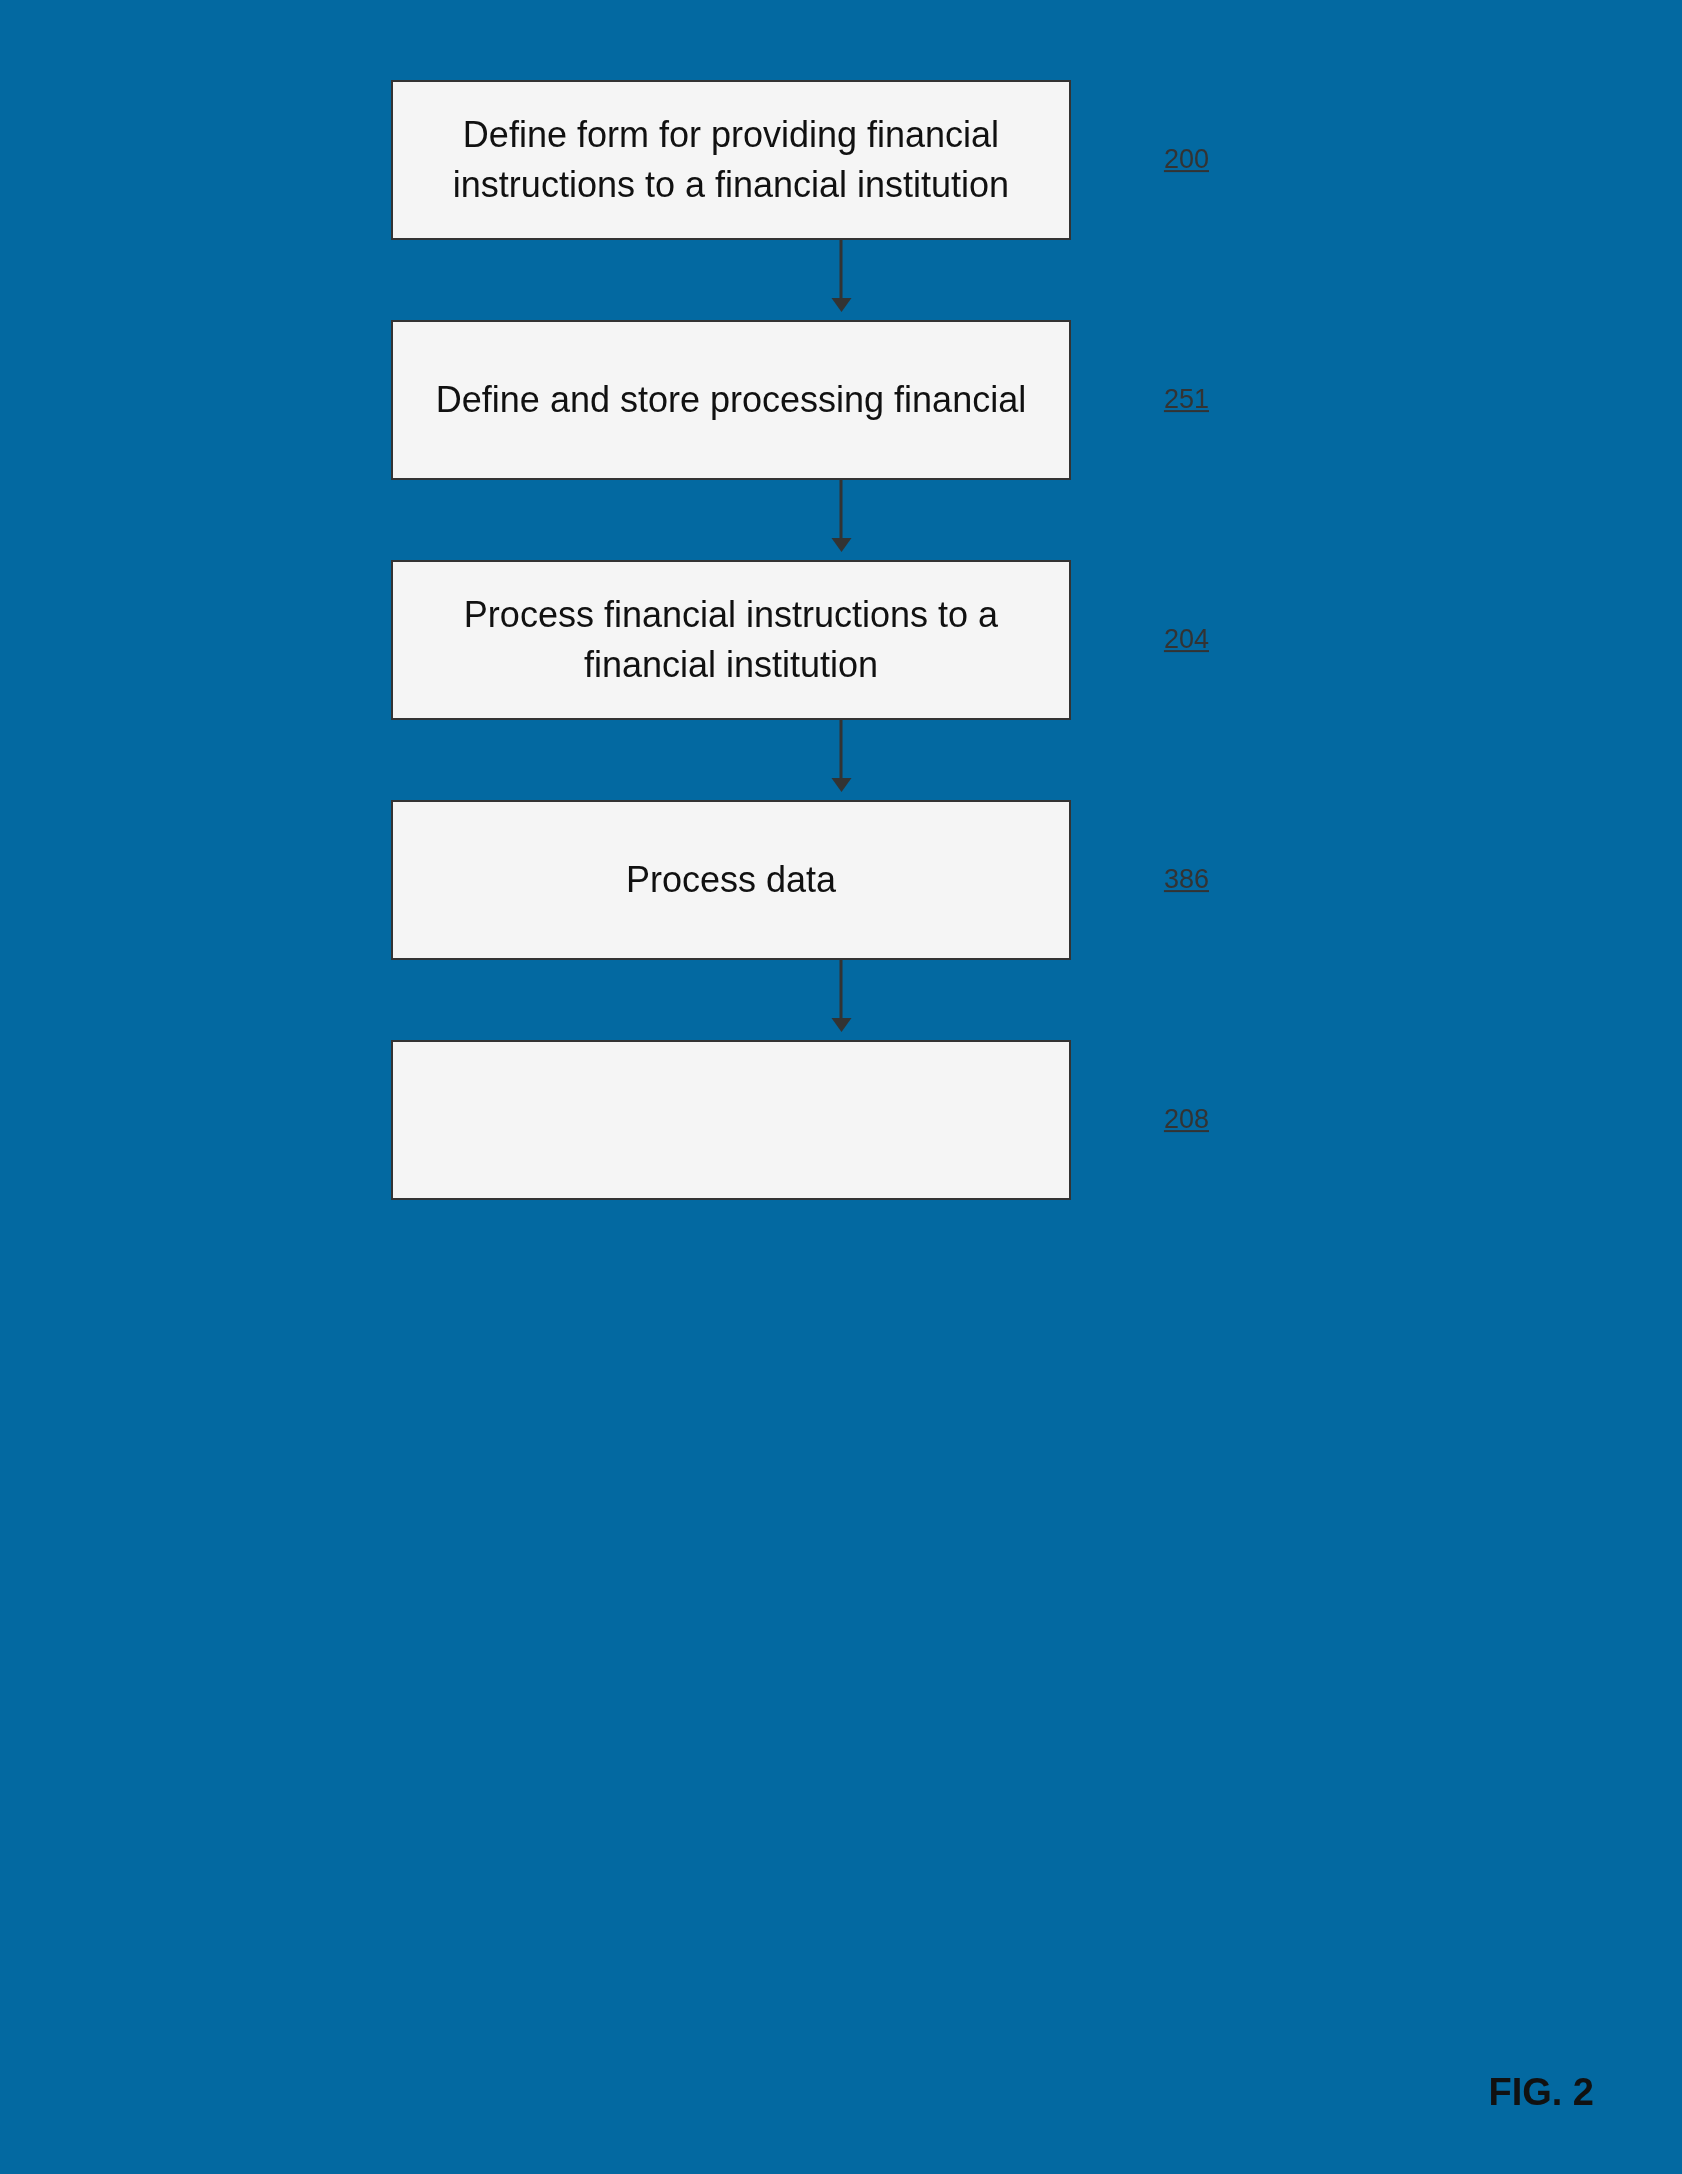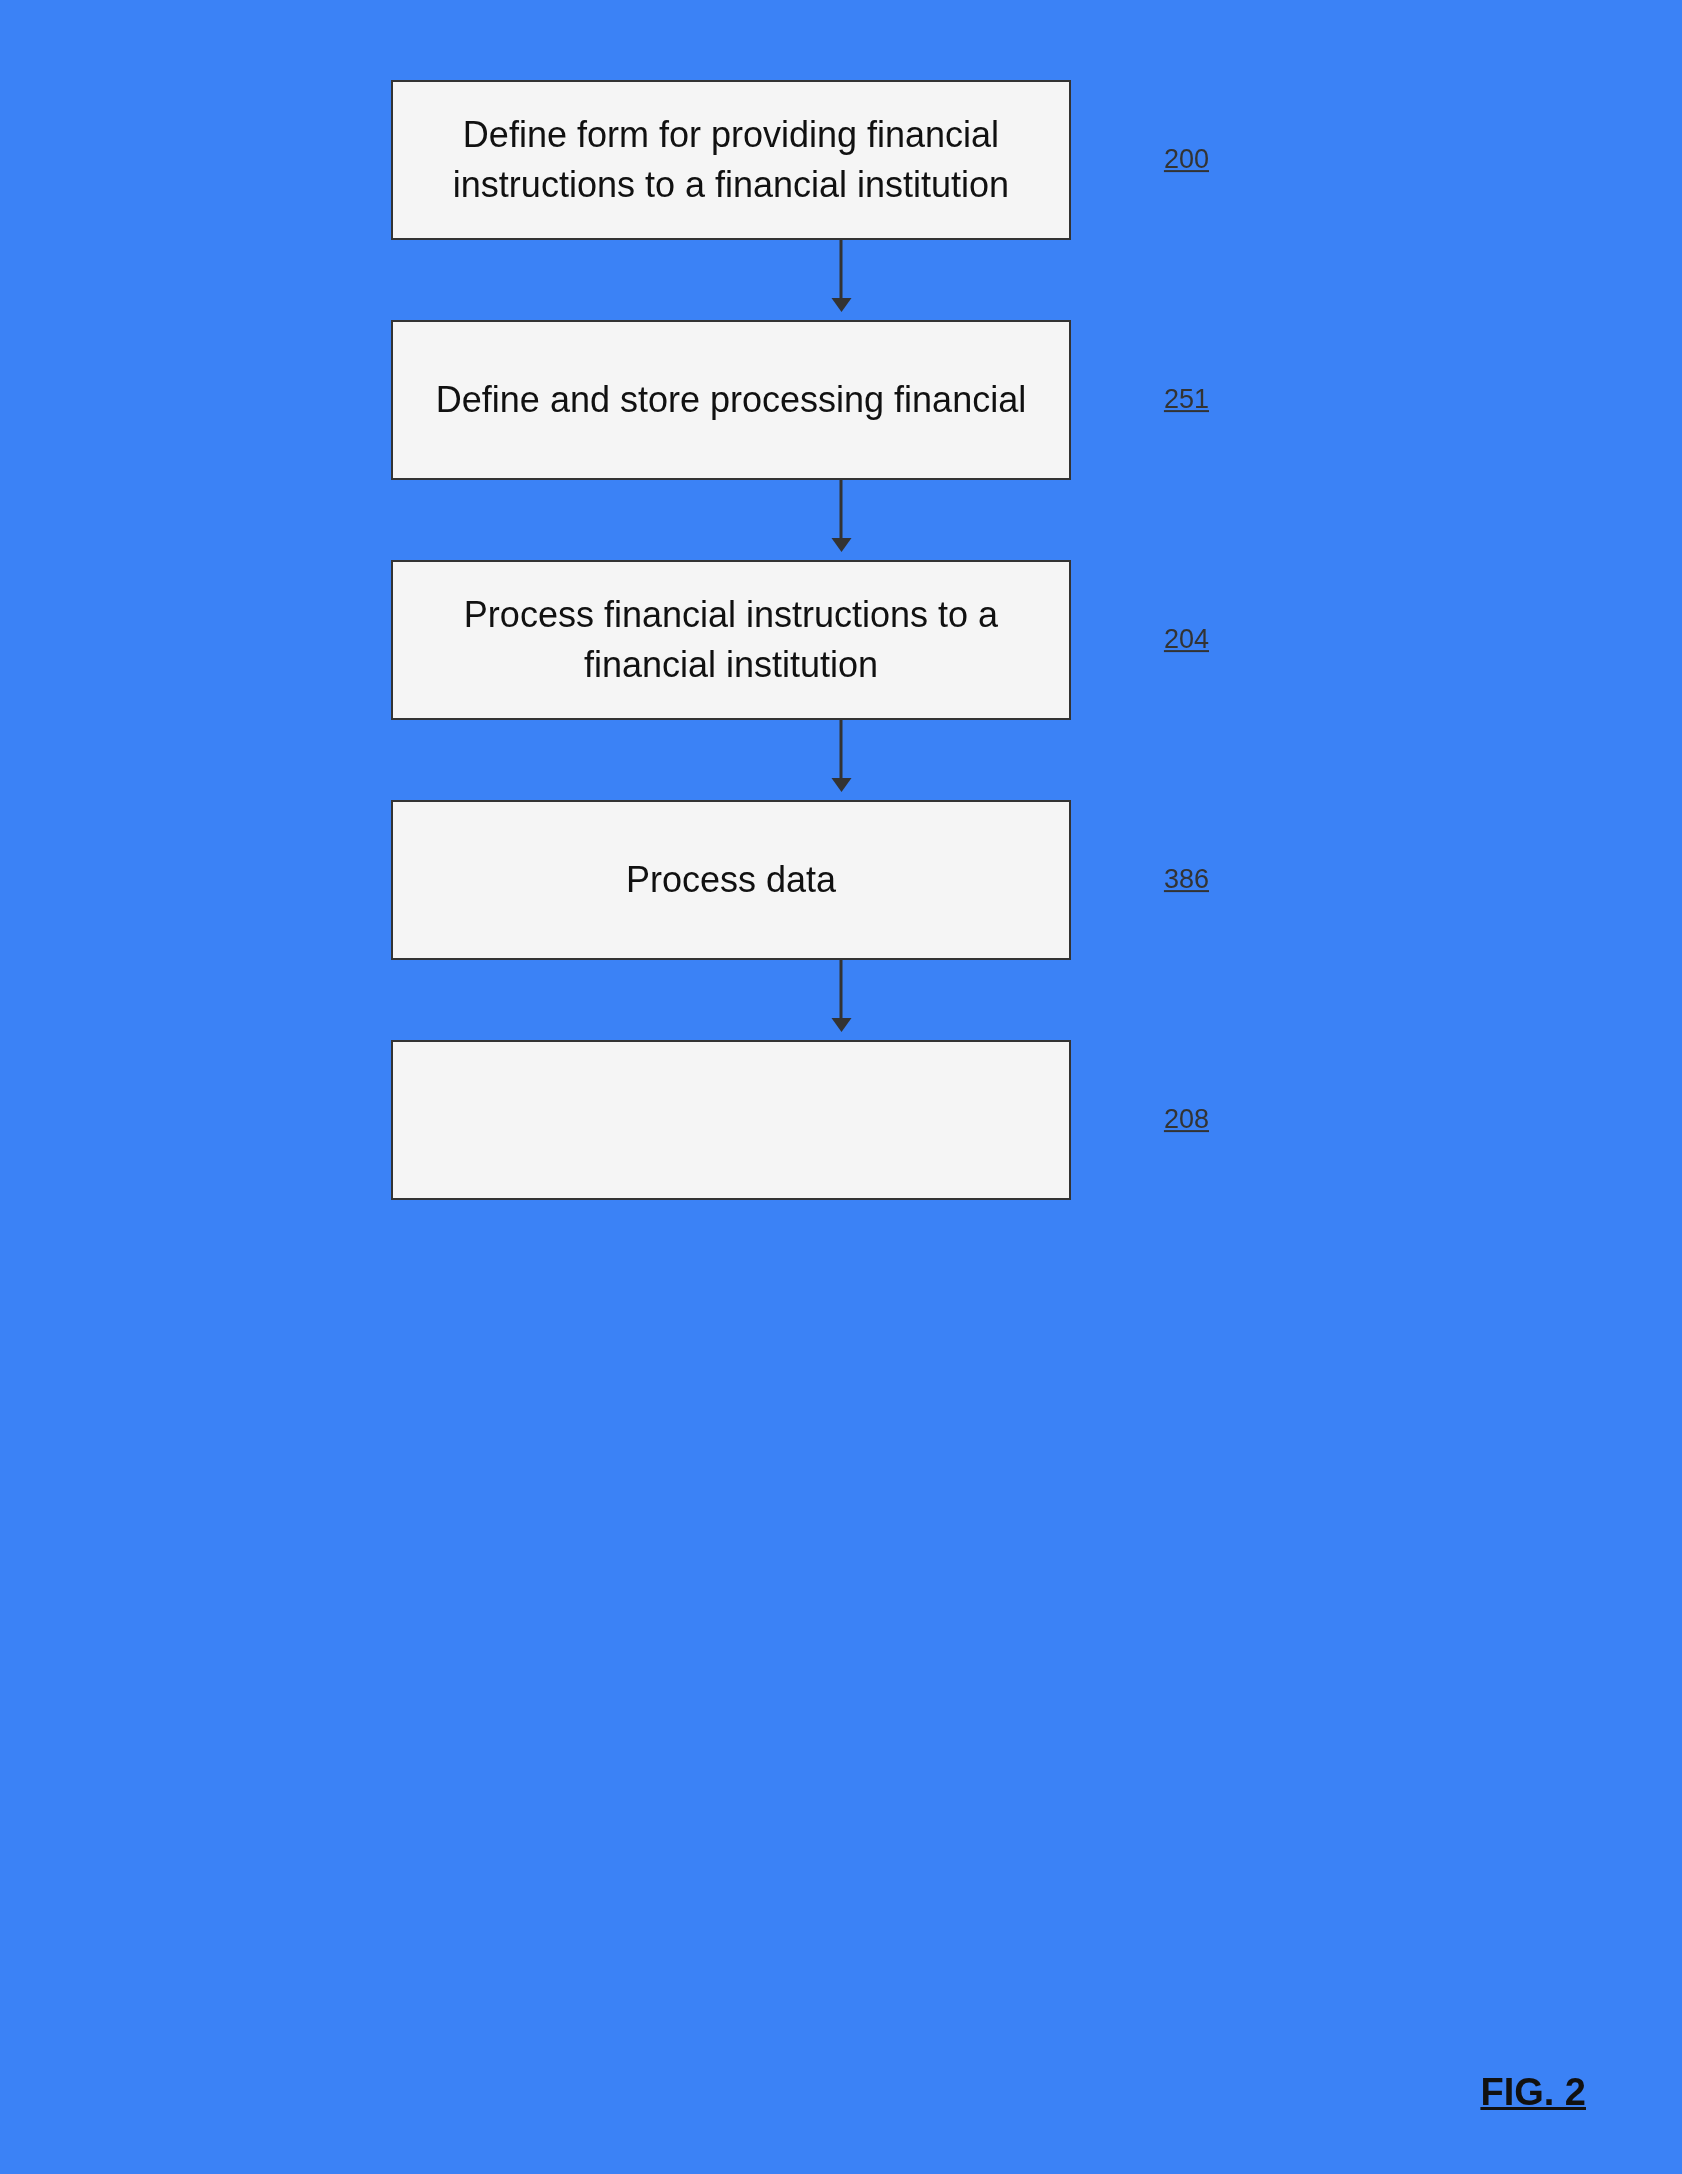--- a/index.html
+++ b/index.html
@@ -13,21 +13,21 @@
       width: 1682px;
       height: 2174px;
       font-family: Arial, sans-serif;
       position: relative;
       overflow: hidden;
     }
 
     .page {
       width: 1682px;
       height: 2174px;
-      background-color: #3b82f6;
+      background-color: #0369a1;
       position: relative;
       display: flex;
       flex-direction: column;
       align-items: center;
       padding-top: 80px;
     }
 
     .flowchart-container {
       display: flex;
       flex-direction: column;
@@ -99,25 +99,24 @@
       width: 0;
       height: 0;
       border-left: 10px solid transparent;
       border-right: 10px solid transparent;
       border-top: 14px solid #333;
     }
 
     .fig-label {
       position: absolute;
       bottom: 60px;
-      right: 96px;
+      right: 88px;
       font-size: 38px;
       font-weight: bold;
       color: #111;
-      text-decoration: underline;
     }
   </style>
 </head>
 <body>
 
 <div class="page">
   <div class="flowchart-container">
 
     <div class="step-row">
       <div class="box">

